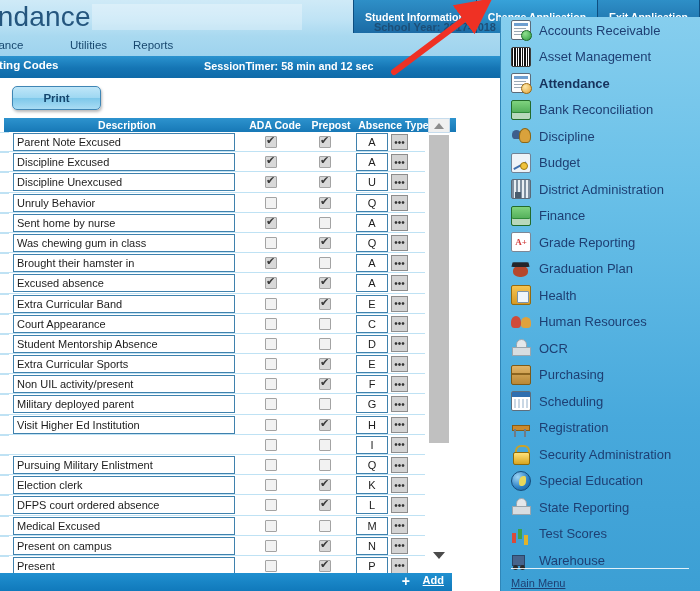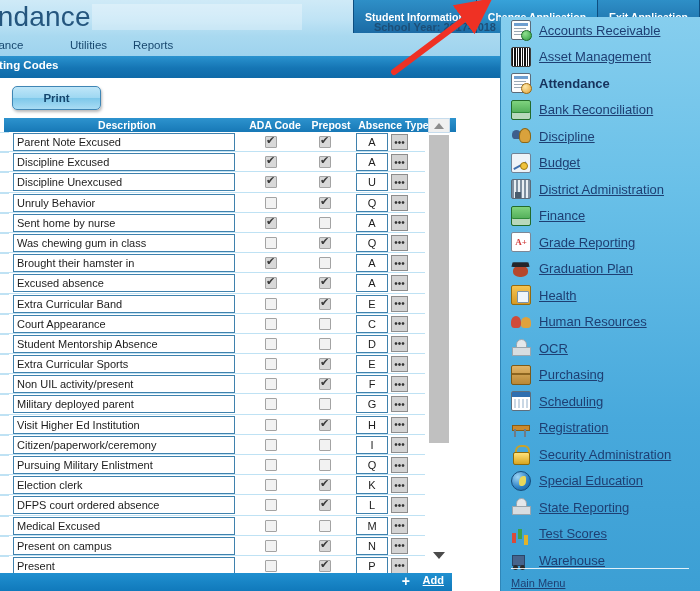--- a/index.html
+++ b/index.html
@@ -76,21 +76,21 @@
   .pagebar {
     position: absolute; left: 0; top: 56px; width: 700px; height: 22px;
     background: linear-gradient(to bottom,#2a93cf 0%, #1575b4 55%, #0f6aa8 100%);
   }
   .pagebar .crumb {
     position: absolute; left: -22px; top: 3px;
     color: #ffffff; font-size: 11.5px; font-weight: bold; white-space: nowrap;
   }
   .pagebar .timer {
     position: absolute; left: 204px; top: 4px;
-    color: #ffffff; font-size: 10.8px; font-weight: bold; white-space: nowrap; margin-top: 46px;
+    color: #ffffff; font-size: 10.8px; font-weight: bold; white-space: nowrap;
   }
 
   
   .print-btn {
     position: absolute; left: 12px; top: 86px; width: 89px; height: 24px;
     border: 1px solid #3f86b5; border-radius: 5px;
     background: linear-gradient(to bottom,#bfe6f8 0%, #9fd8f2 48%, #7ec8ea 52%, #a9dcf4 100%);
     color: #14466e; font-size: 11.5px; font-weight: bold;
     display: flex; align-items: center; justify-content: center;
     box-shadow: 1px 2px 3px rgba(0,0,0,.28);
@@ -210,21 +210,21 @@
   }
   .am-item {
     position: relative; height: 26.5px; display: flex; align-items: center;
     padding-left: 10px; cursor: pointer;
   }
   .am-icon {
     width: 20px; height: 20px; margin-right: 8px; flex: 0 0 20px;
     position: relative;
   }
   .am-label {
-    font-size: 13px; color: #1e3f73; text-decoration: underline;
+    font-size: 13px; color: #1e3f73; 
     white-space: nowrap;
   }
   .am-item.current .am-label {
     font-weight: bold; text-decoration: none; color: #16325c;
   }
   .am-sep {
     position: absolute; left: 10px; bottom: 22px; width: 178px; height: 1px;
     background: #ffffff; opacity: .85;
   }
   .am-mainmenu {
@@ -567,21 +567,20 @@
           <div class="row">
             <div class="row-leftmark"></div>
             <div class="cell-desc">Visit Higher Ed Institution</div>
             <div class="cb cb-ada"></div>
             <div class="cb cb-pre checked"></div>
             <div class="cell-abs">H</div>
             <div class="btn-ell">•••</div>
           </div>
           <div class="row">
             <div class="row-leftmark"></div>
-            <div class="cell-desc">Citizen/paperwork/ceremony</div>
             <div class="cb cb-ada"></div>
             <div class="cb cb-pre"></div>
             <div class="cell-abs">I</div>
             <div class="btn-ell">•••</div>
           </div>
           <div class="row">
             <div class="row-leftmark"></div>
             <div class="cell-desc">Pursuing Military Enlistment</div>
             <div class="cb cb-ada"></div>
             <div class="cb cb-pre"></div>

